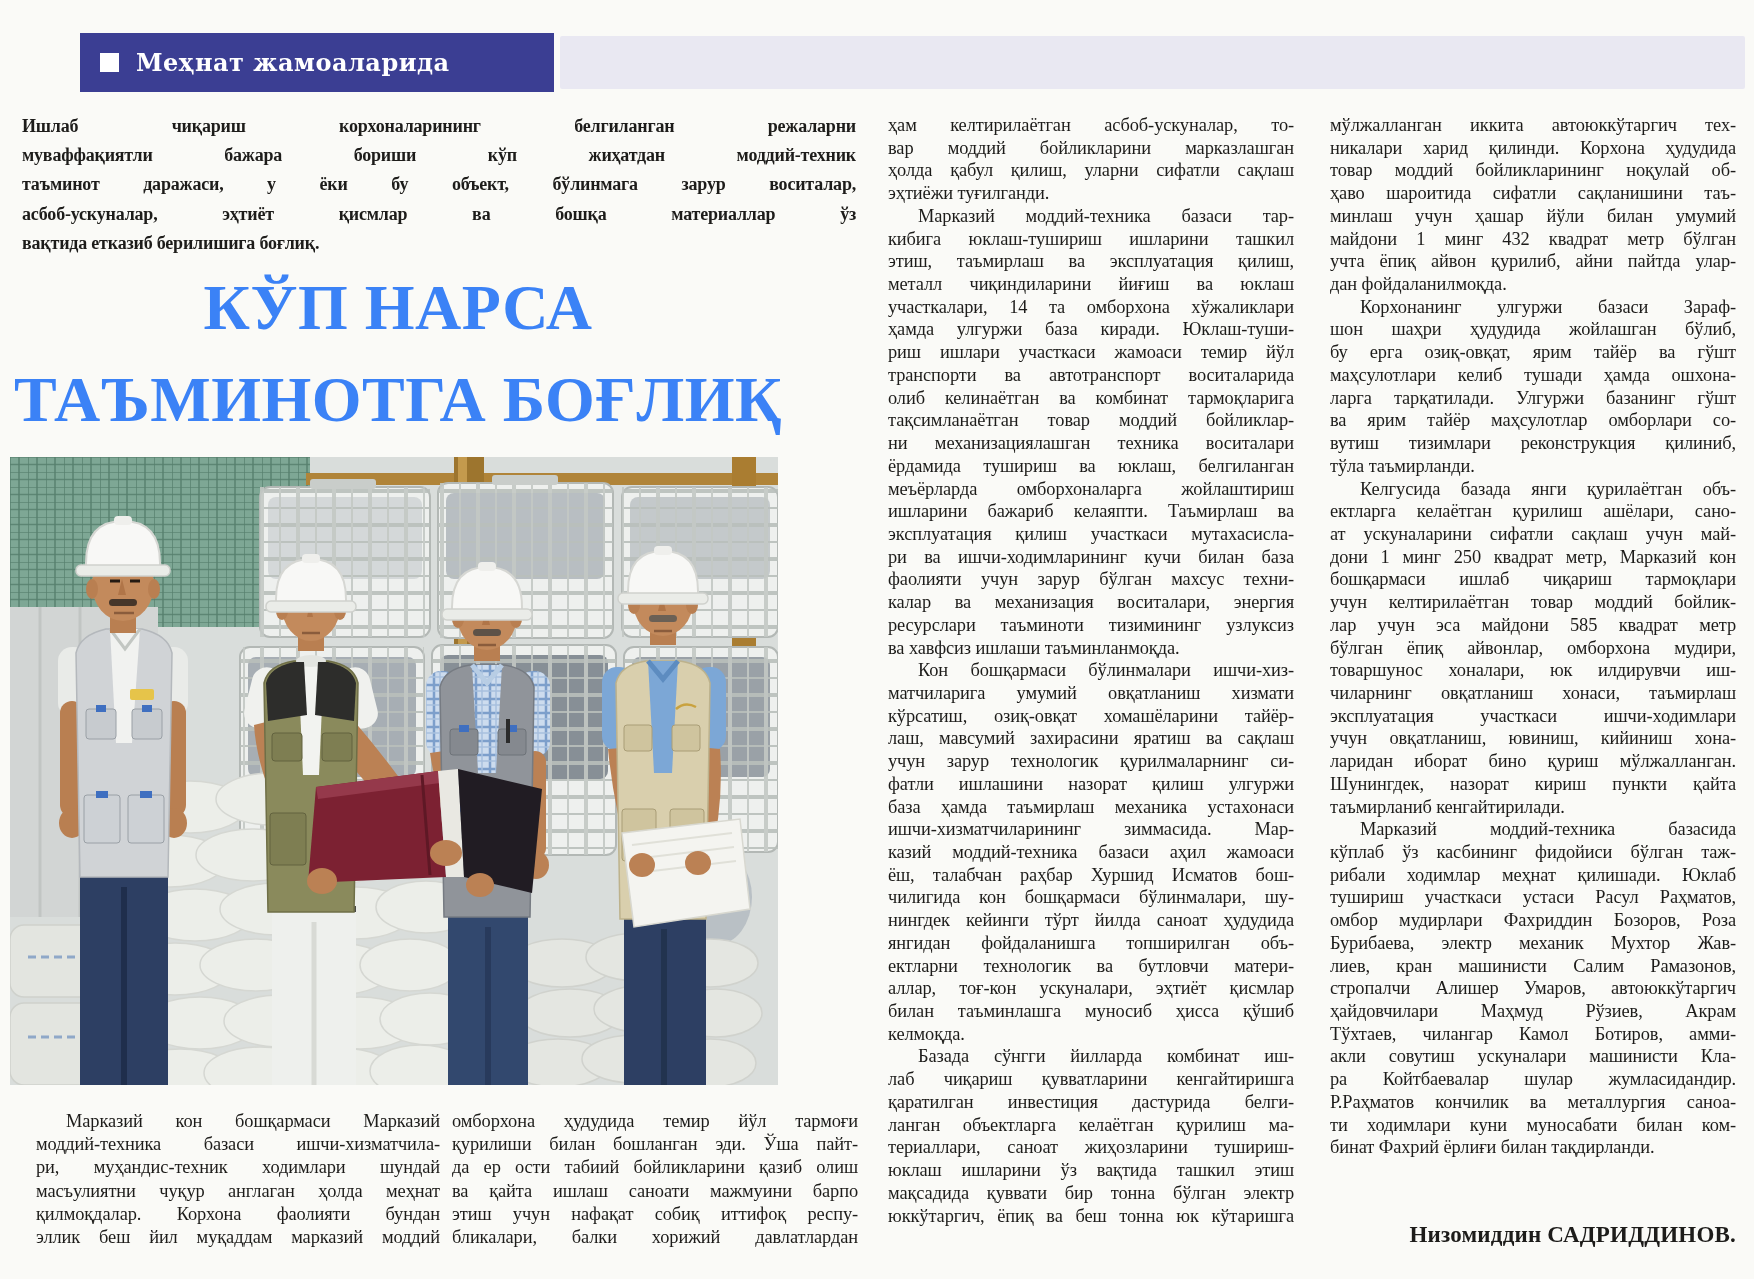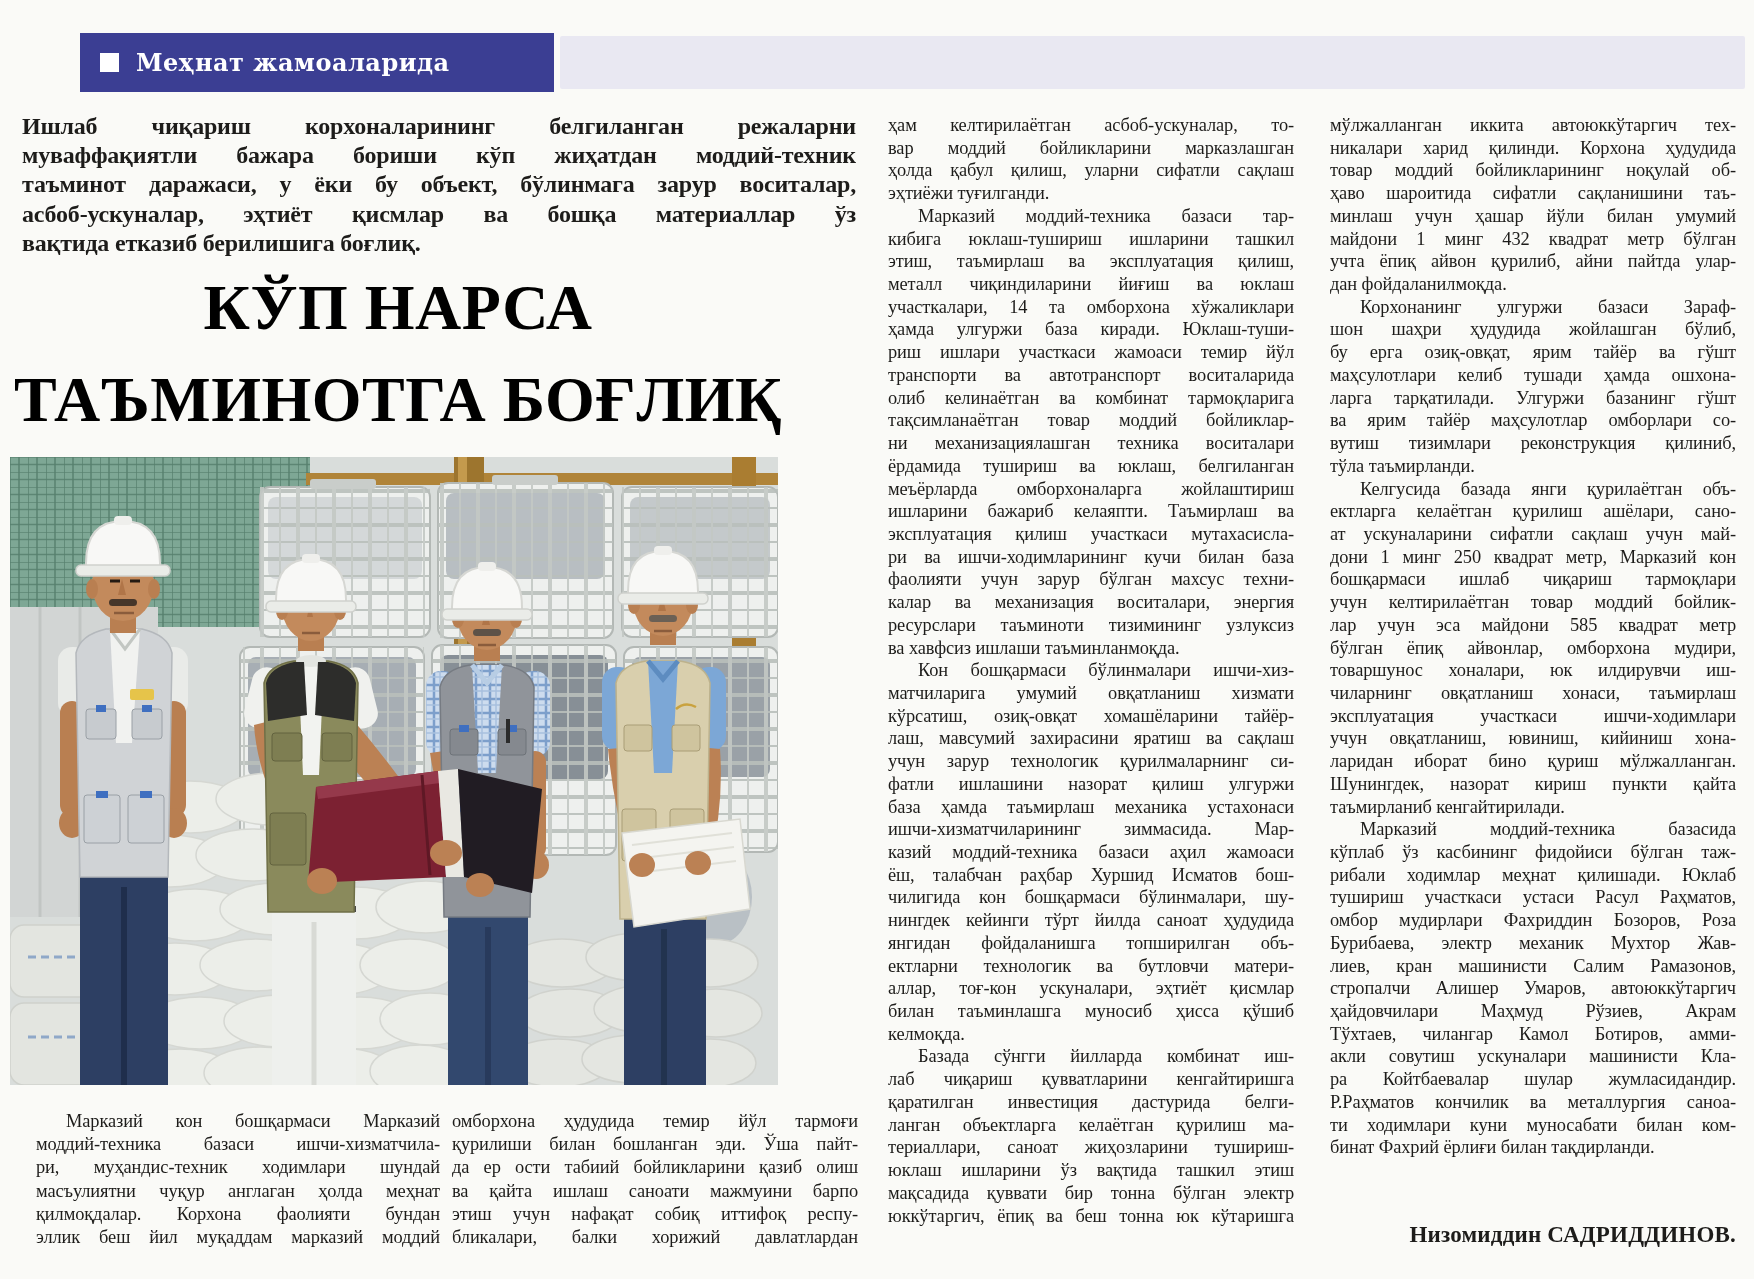--- a/index.html
+++ b/index.html
@@ -7,23 +7,23 @@
         font-family:"Liberation Serif","DejaVu Serif",serif;color:#1d1c1a;}
   
   .banner{position:absolute;left:80px;top:33px;width:474px;height:59px;background:#3b3e93;
           display:flex;align-items:center;}
   .banner .bullet{width:19px;height:19px;background:#ffffff;margin-left:20px;flex:0 0 auto;}
   .banner .blabel{color:#ffffff;font-weight:bold;font-size:24px;margin-left:17px;
           font-family:"DejaVu Serif","Liberation Serif",serif;letter-spacing:0.5px;white-space:nowrap;}
   .banner-strip{position:absolute;left:560px;top:36px;width:1185px;height:53px;background:#e9e8f2;border-radius:2px;}
   
   .lead{position:absolute;left:22px;top:112px;width:834px;font-weight:bold;}
-  .lead .line{height:29.2px;line-height:29.2px;font-size:24px;letter-spacing:-0.2px;overflow:hidden;}
+  .lead .line{height:29.2px;line-height:29.2px;font-size:18px;letter-spacing:-0.2px;overflow:hidden;}
   
-  .title{position:absolute;left:12px;top:262px;width:772px;text-align:center;color:#000000;
+  .title{position:absolute;left:12px;top:262px;width:772px;text-align:center;color:#3b82f6;
          font-weight:bold;font-size:64px;line-height:92px;letter-spacing:0.5px;white-space:nowrap;}
   
   .photo{position:absolute;left:10px;top:457px;width:768px;height:628px;overflow:hidden;background:#d9dddb;}
   .photo svg{display:block;width:768px;height:628px;}
   
   .col{position:absolute;}
   .col .line{height:22.73px;line-height:22.73px;font-size:18.4px;letter-spacing:-0.1px;overflow:hidden;
              text-align:justify;text-align-last:justify;}
   .col .line.last{text-align-last:left;}
   .col .line.ind{text-indent:30px;}

